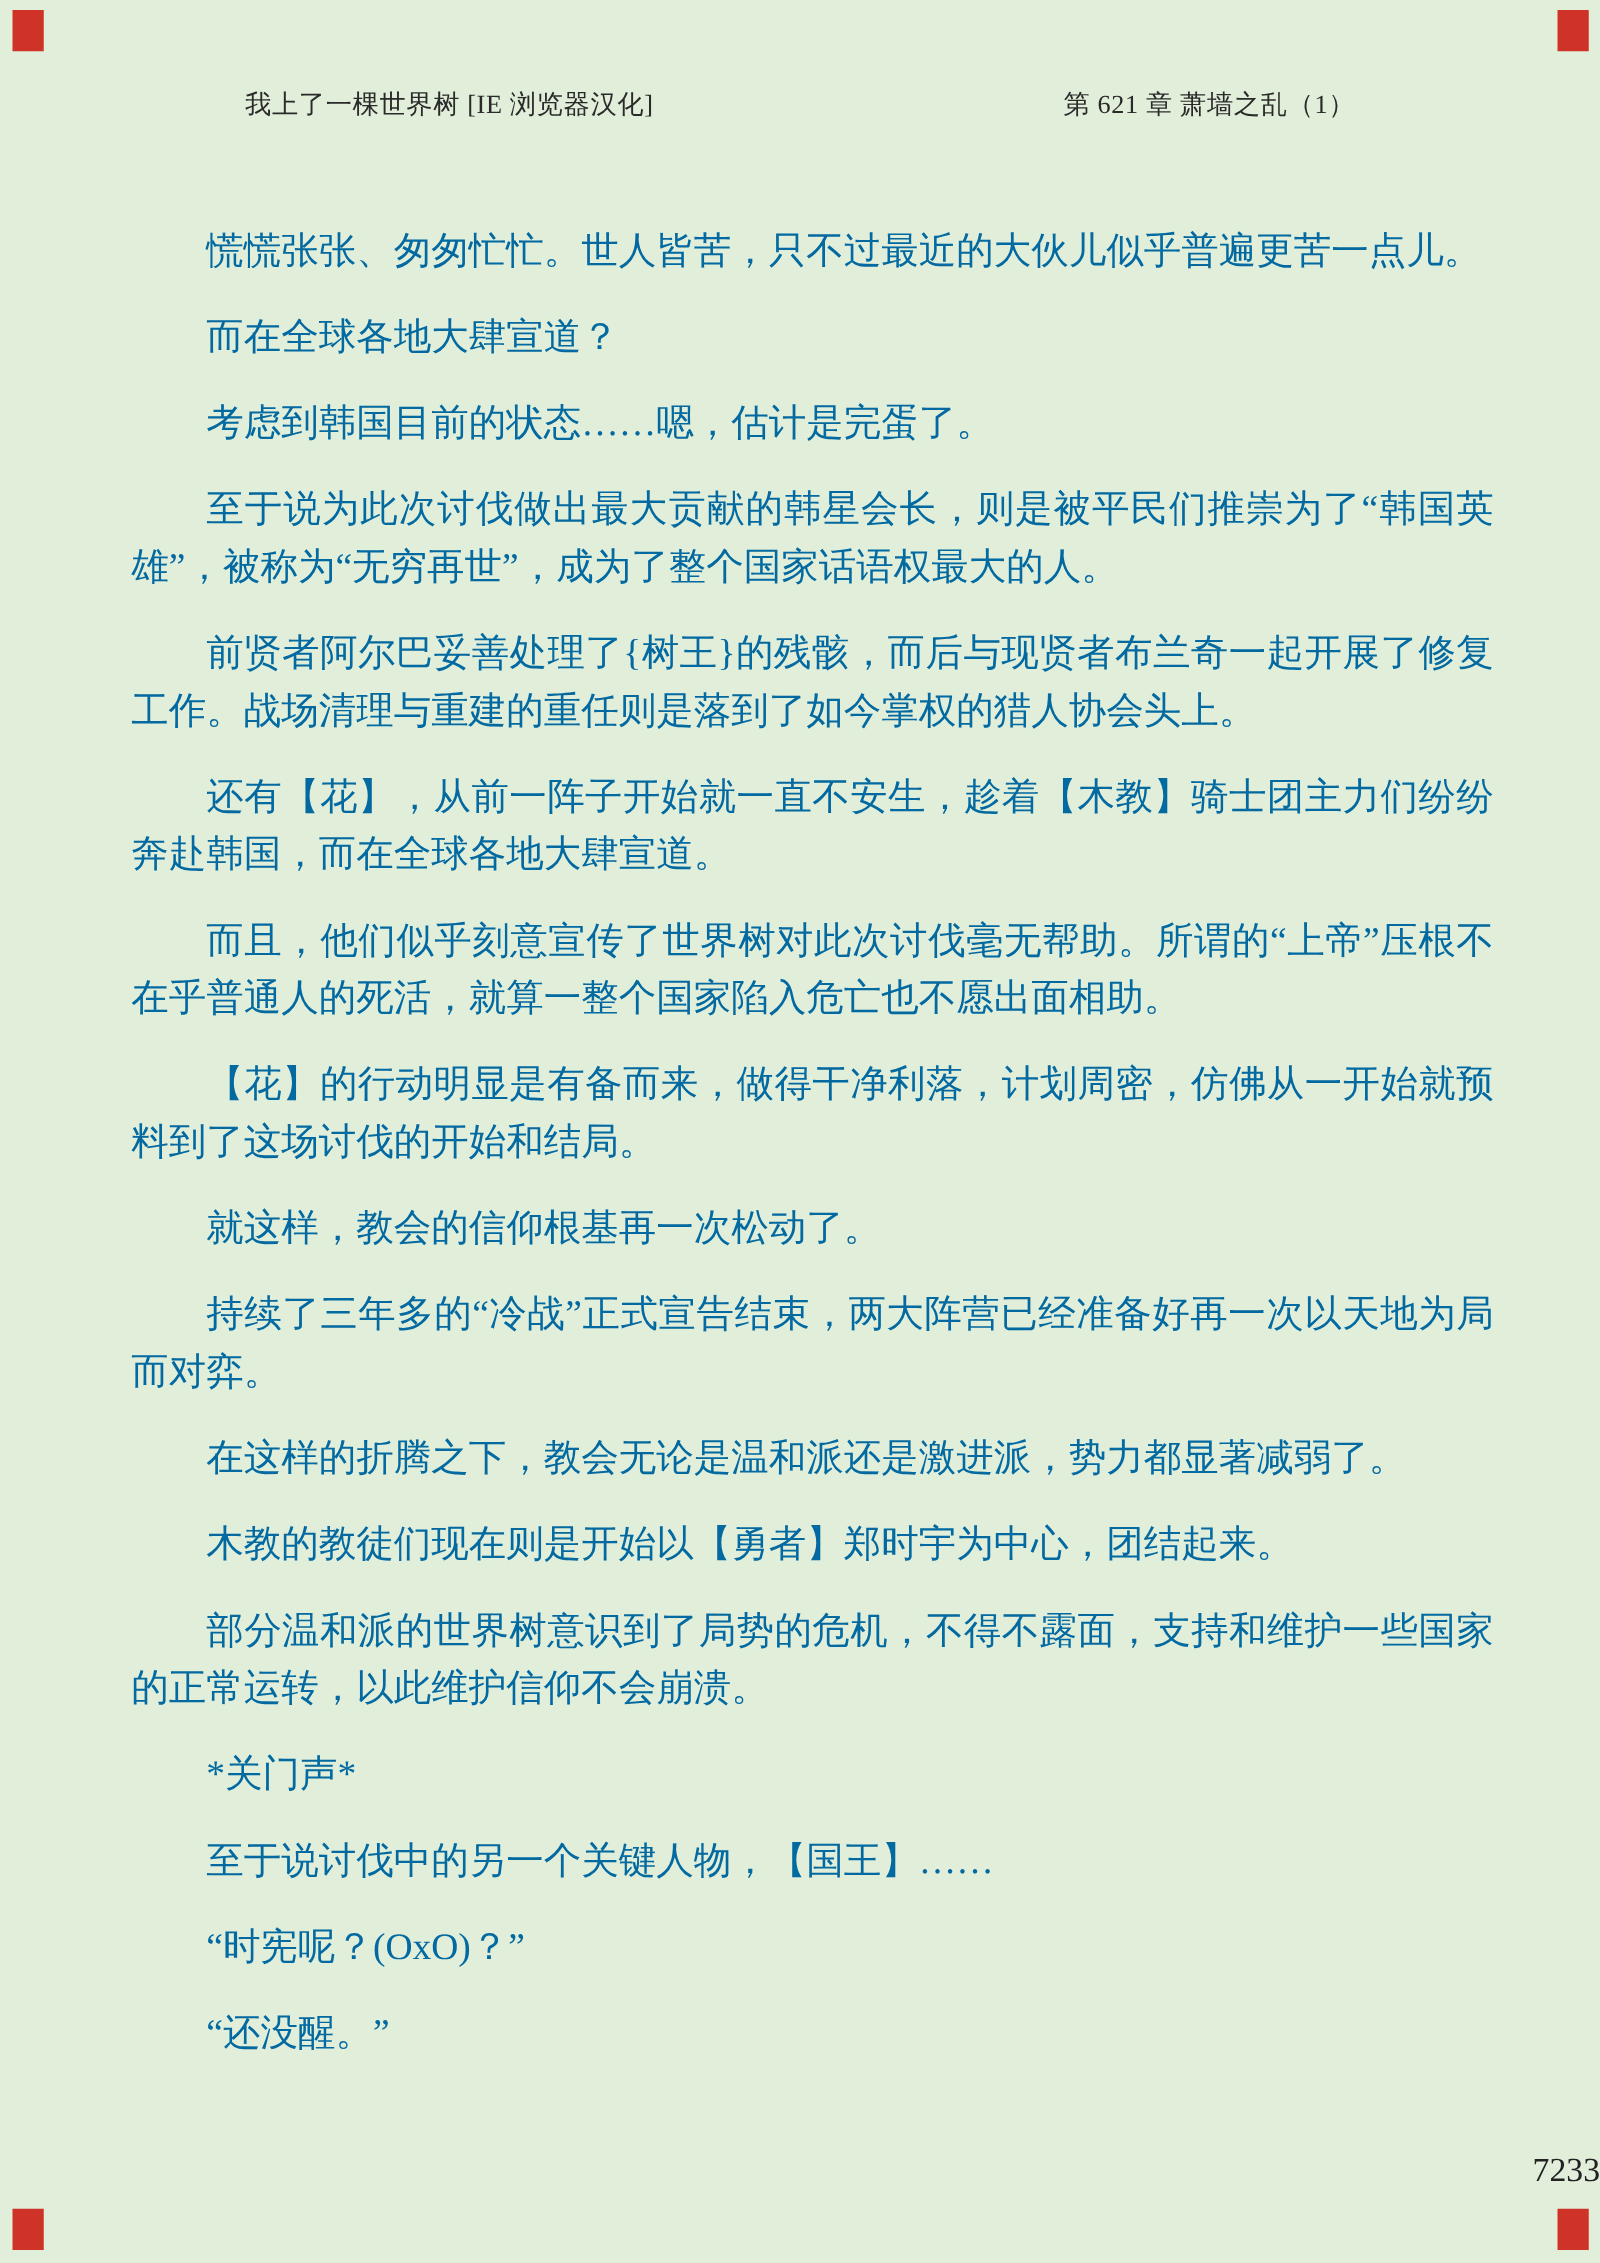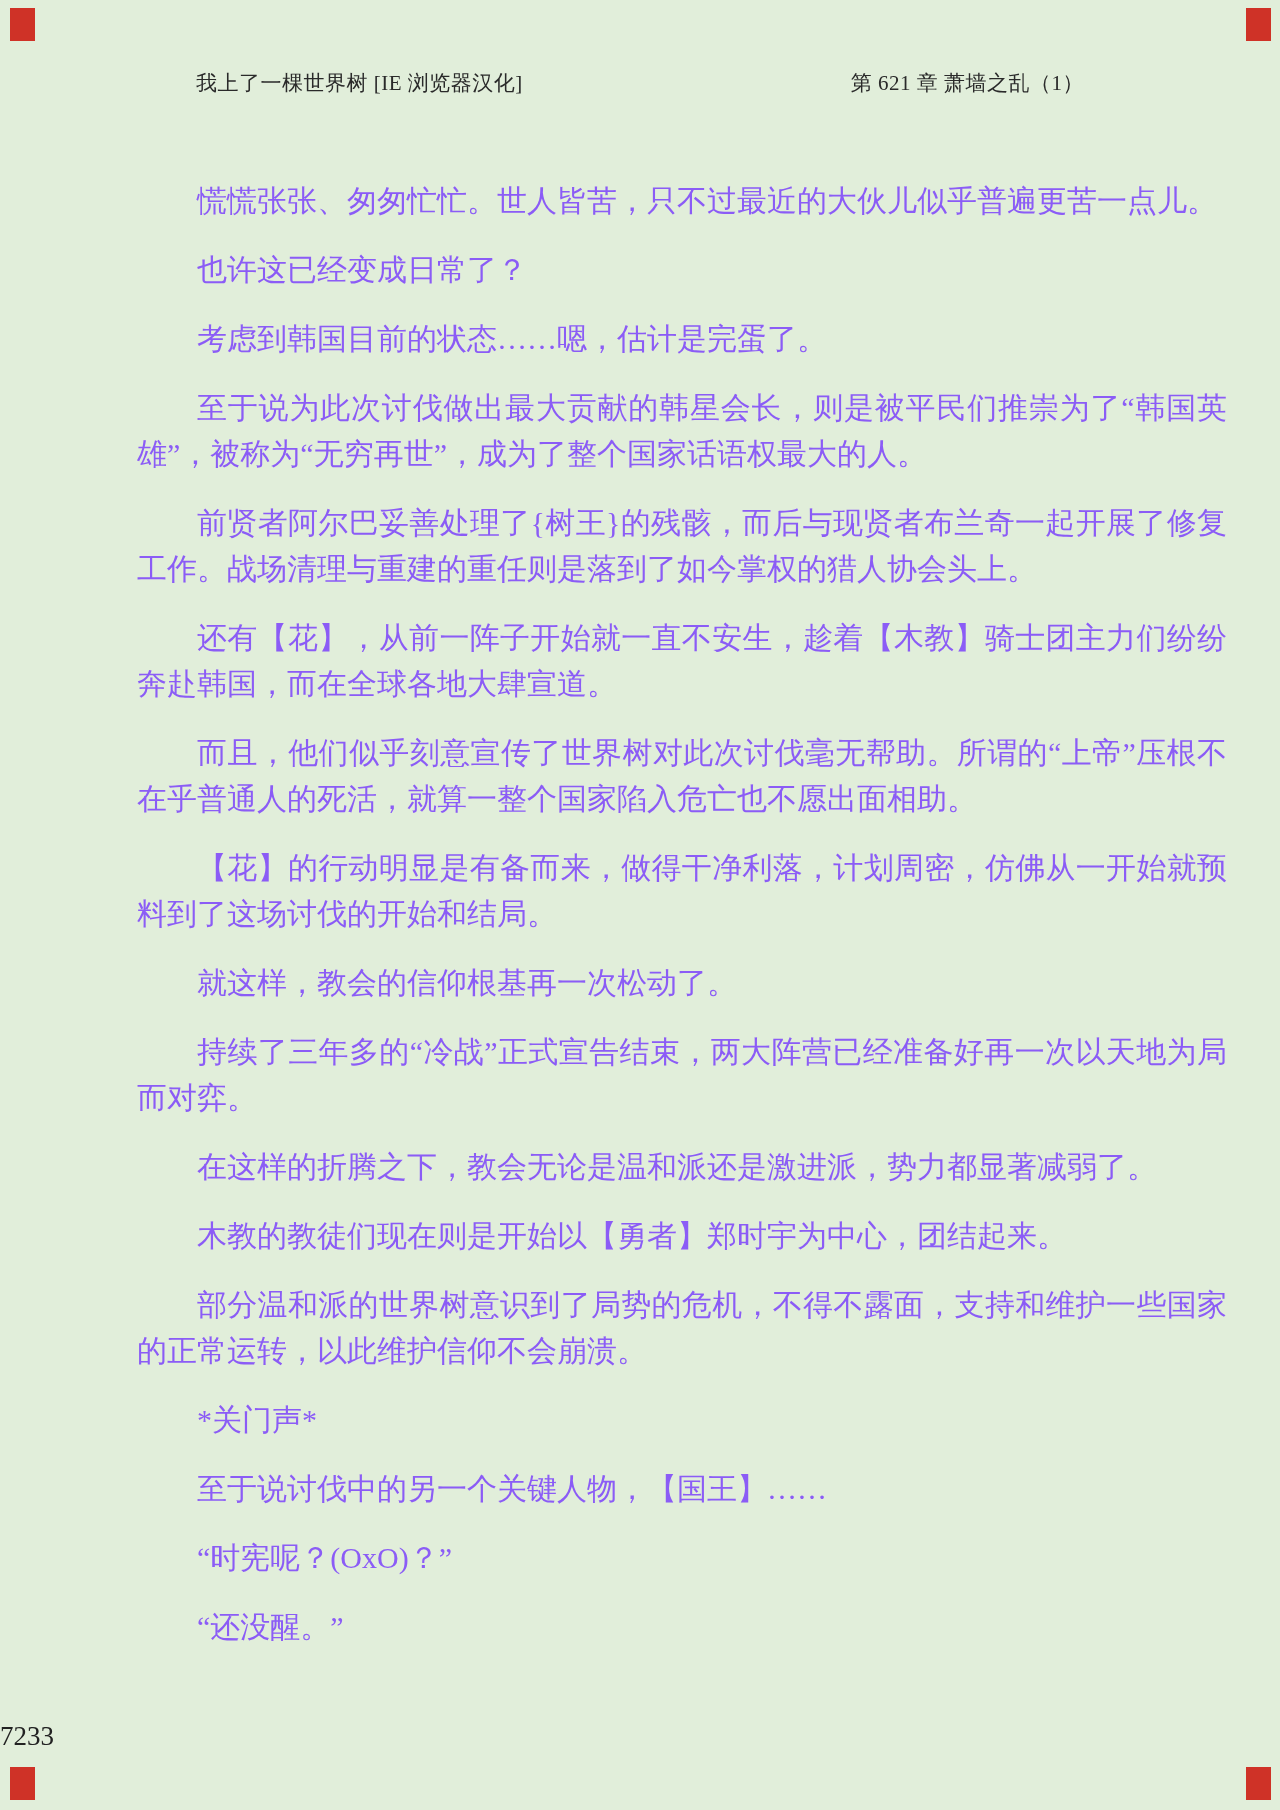--- a/index.html
+++ b/index.html
@@ -55,44 +55,44 @@
     text-align:justify;
     text-indent:2em;
     letter-spacing:0;
   }
 
   .footer{
     position:absolute;
     top:1720px;
     left:0;
     width:100%;
-    text-align:left;
+    text-align:right;
     font-size:27px;
     line-height:32px;
     color:#222222;
   }
 </style>
 </head>
 <body>
 
 <div class="page" style="background: rgb(225, 238, 218);">
 
   <div class="corner-mark tl" style="background: rgb(207, 50, 39);"></div>
   <div class="corner-mark tr" style="background: rgb(207, 50, 39);"></div>
   <div class="corner-mark bl" style="background: rgb(207, 50, 39);"></div>
   <div class="corner-mark br" style="background: rgb(207, 50, 39);"></div>
 
   <div class="header">
     <span>我上了一棵世界树 [IE 浏览器汉化]</span>
     <span>第 621 章 萧墙之乱（1）</span>
   </div>
 
-  <div class="content" style="color: #8b5cf6; margin-left: 32px;">
+  <div class="content" style="color: #0369a1;">
       <p>慌慌张张、匆匆忙忙。世人皆苦，只不过最近的大伙儿似乎普遍更苦一点儿。</p>
-      <p>也许这已经变成日常了？</p>
+      <p>而在全球各地大肆宣道？</p>
       <p>考虑到韩国目前的状态……嗯，估计是完蛋了。</p>
       <p>至于说为此次讨伐做出最大贡献的韩星会长，则是被平民们推崇为了“韩国英雄”，被称为“无穷再世”，成为了整个国家话语权最大的人。</p>
       <p>前贤者阿尔巴妥善处理了{树王}的残骸，而后与现贤者布兰奇一起开展了修复工作。战场清理与重建的重任则是落到了如今掌权的猎人协会头上。</p>
       <p>还有【花】，从前一阵子开始就一直不安生，趁着【木教】骑士团主力们纷纷奔赴韩国，而在全球各地大肆宣道。</p>
       <p>而且，他们似乎刻意宣传了世界树对此次讨伐毫无帮助。所谓的“上帝”压根不在乎普通人的死活，就算一整个国家陷入危亡也不愿出面相助。</p>
       <p>【花】的行动明显是有备而来，做得干净利落，计划周密，仿佛从一开始就预料到了这场讨伐的开始和结局。</p>
       <p>就这样，教会的信仰根基再一次松动了。</p>
       <p>持续了三年多的“冷战”正式宣告结束，两大阵营已经准备好再一次以天地为局而对弈。</p>
       <p>在这样的折腾之下，教会无论是温和派还是激进派，势力都显著减弱了。</p>
       <p>木教的教徒们现在则是开始以【勇者】郑时宇为中心，团结起来。</p>

